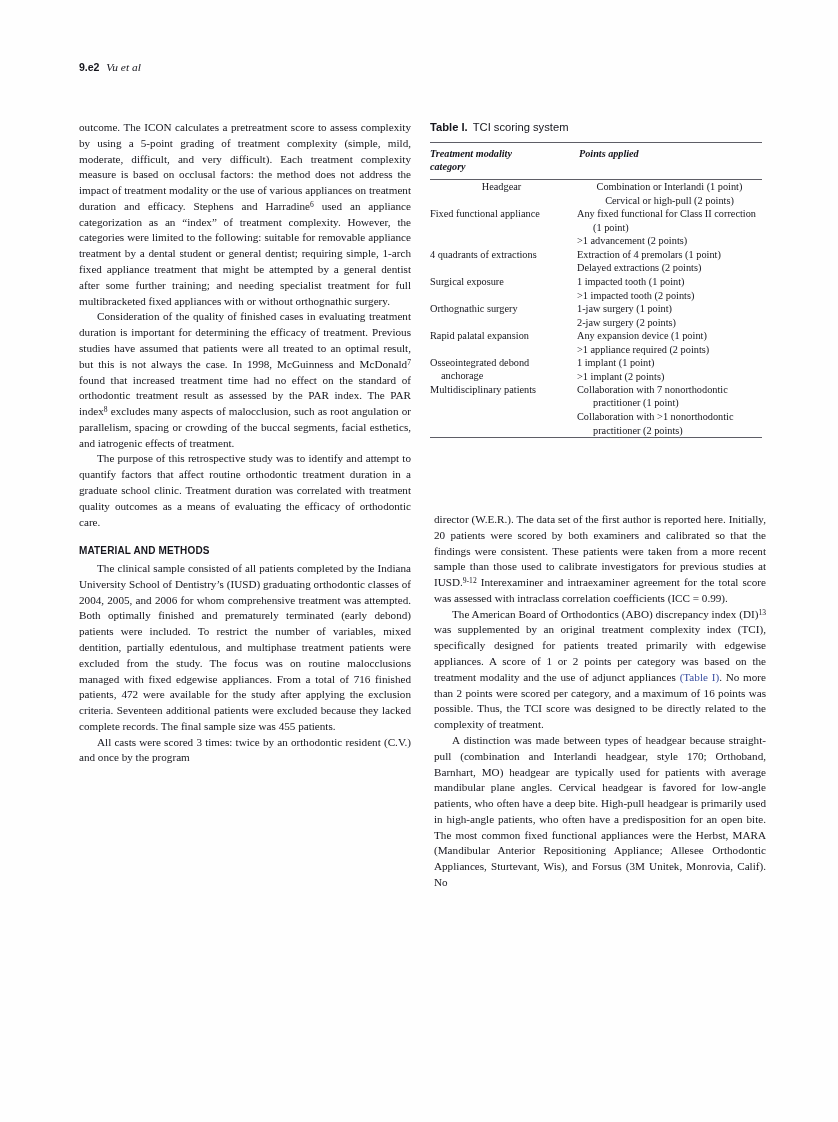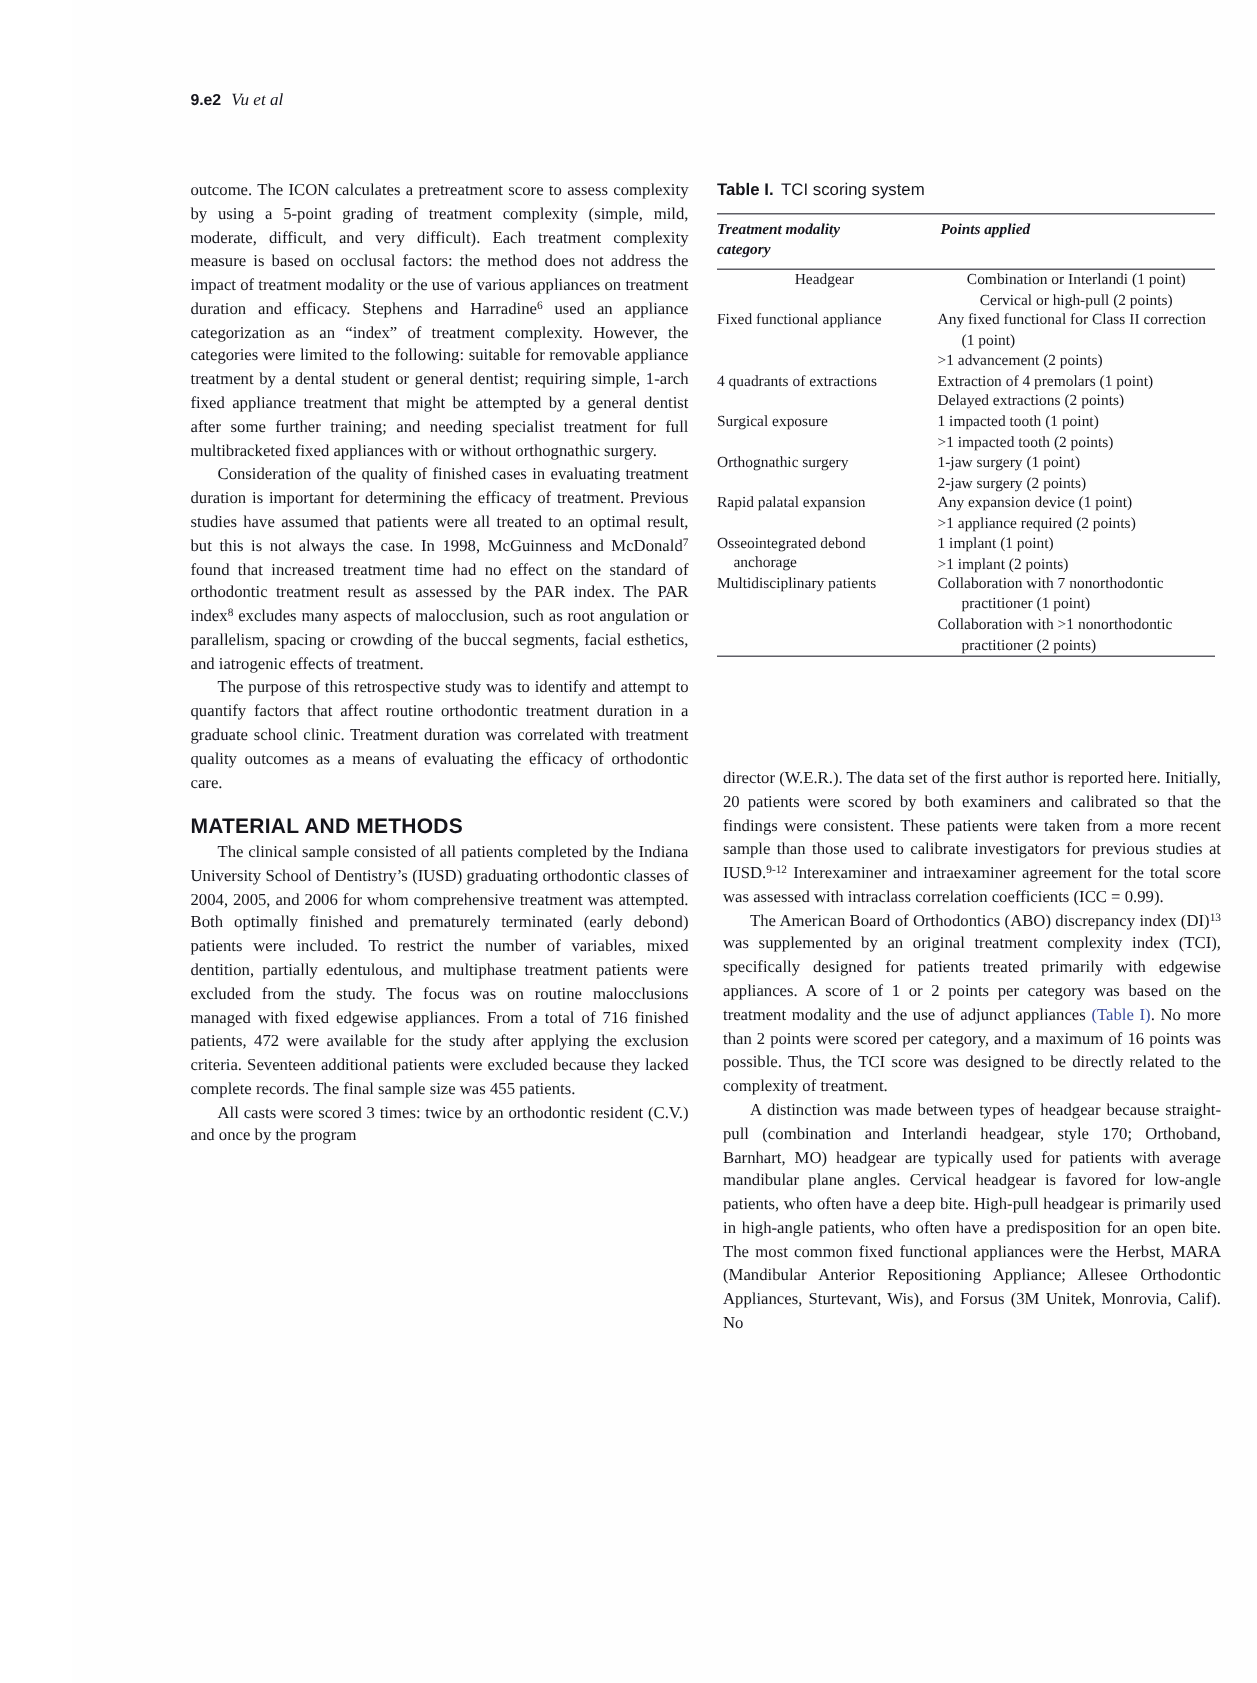--- a/index.html
+++ b/index.html
@@ -13,21 +13,20 @@
     position: relative;
     font-family: "Liberation Serif", serif;
     color: #15151c;
     overflow: hidden;
   }
 
   .page {
     position: absolute;
     inset: 0;
     background: #fefefe;
-    margin-left: 48px;
   }
 
   
   .runhead {
     position: absolute;
     left: 79px;
     right: 78px;
     top: 60px;
     height: 38px;
   }
@@ -80,21 +79,21 @@
     margin: 0;
   }
   .col p.indent {
     text-indent: 18px;
   }
   .col p.cont {
     text-indent: 0;
   }
   .sec-head {
     font-family: "Liberation Sans", sans-serif;
-    font-size: 14px;
+    font-size: 10px;
     font-weight: bold;
     letter-spacing: 0.15px;
     margin: 13px 0 2px 0;
     text-align: left;
   }
   sup {
     font-size: 0.68em;
     vertical-align: 0.42em;
     line-height: 0;
   }

